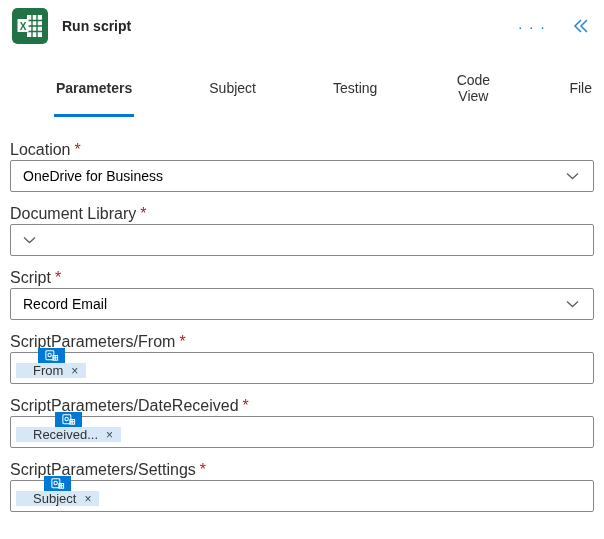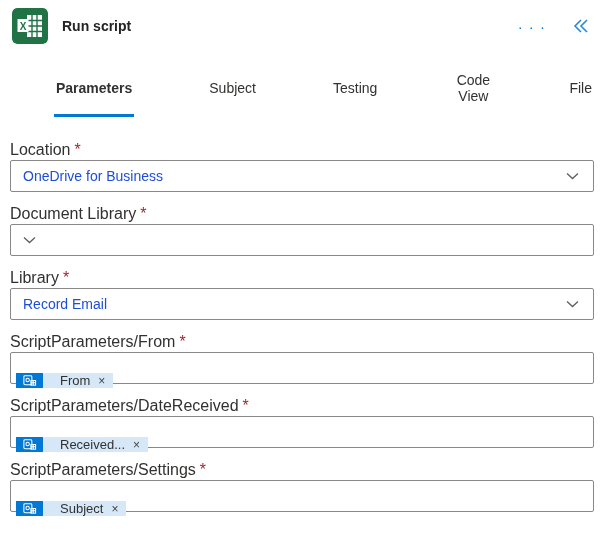--- a/index.html
+++ b/index.html
@@ -93,39 +93,40 @@
     border-radius: 2px;
     display: flex;
     align-items: center;
     padding: 0 8px 0 12px;
     background: #fff;
     cursor: pointer;
   }
   .input-value {
     flex: 1 1 auto;
     font-size: 14px;
-    color: #1d4ed8;
+    color: #000000;
     white-space: nowrap;
     overflow: hidden;
   }
   .chev { flex: 0 0 auto; margin-right: 6px; }
   .picker-btn {
     border: none; background: transparent;
     padding: 2px; cursor: pointer;
     display: flex; align-items: center;
     flex: 0 0 auto;
   }
 
   
   .token-box { padding-left: 5px; cursor: text; }
   .token {
     display: inline-flex;
-    align-items: flex-end;
+    align-items: center;
     height: 40px;
     cursor: default;
+    flex-direction: column;
   }
   .token-icon {
     width: 27px;
     background: #0078d4;
     display: flex;
     align-items: center;
     justify-content: center;
     flex: 0 0 auto;
   }
   .token-body {
@@ -199,21 +200,21 @@
     <div class="input-box">
       <svg class="chev" width="13" height="8" viewBox="0 0 13 8" fill="none" stroke="#605e5c" stroke-width="1.3">
           <path d="M1 1.5 L6.5 6.5 L12 1.5"></path>
         </svg>
     </div>
   </div>
 
 
   <div class="field-group">
     <div class="field-label">
-      <span>Library</span><span class="req">*</span>
+      <span>Script</span><span class="req">*</span>
     </div>
     <div class="input-box">
       <span class="input-value">Record Email</span>
       <svg class="chev" width="13" height="8" viewBox="0 0 13 8" fill="none" stroke="#605e5c" stroke-width="1.3">
           <path d="M1 1.5 L6.5 6.5 L12 1.5"></path>
         </svg>
     </div>
   </div>
 
   <div class="field-group">

